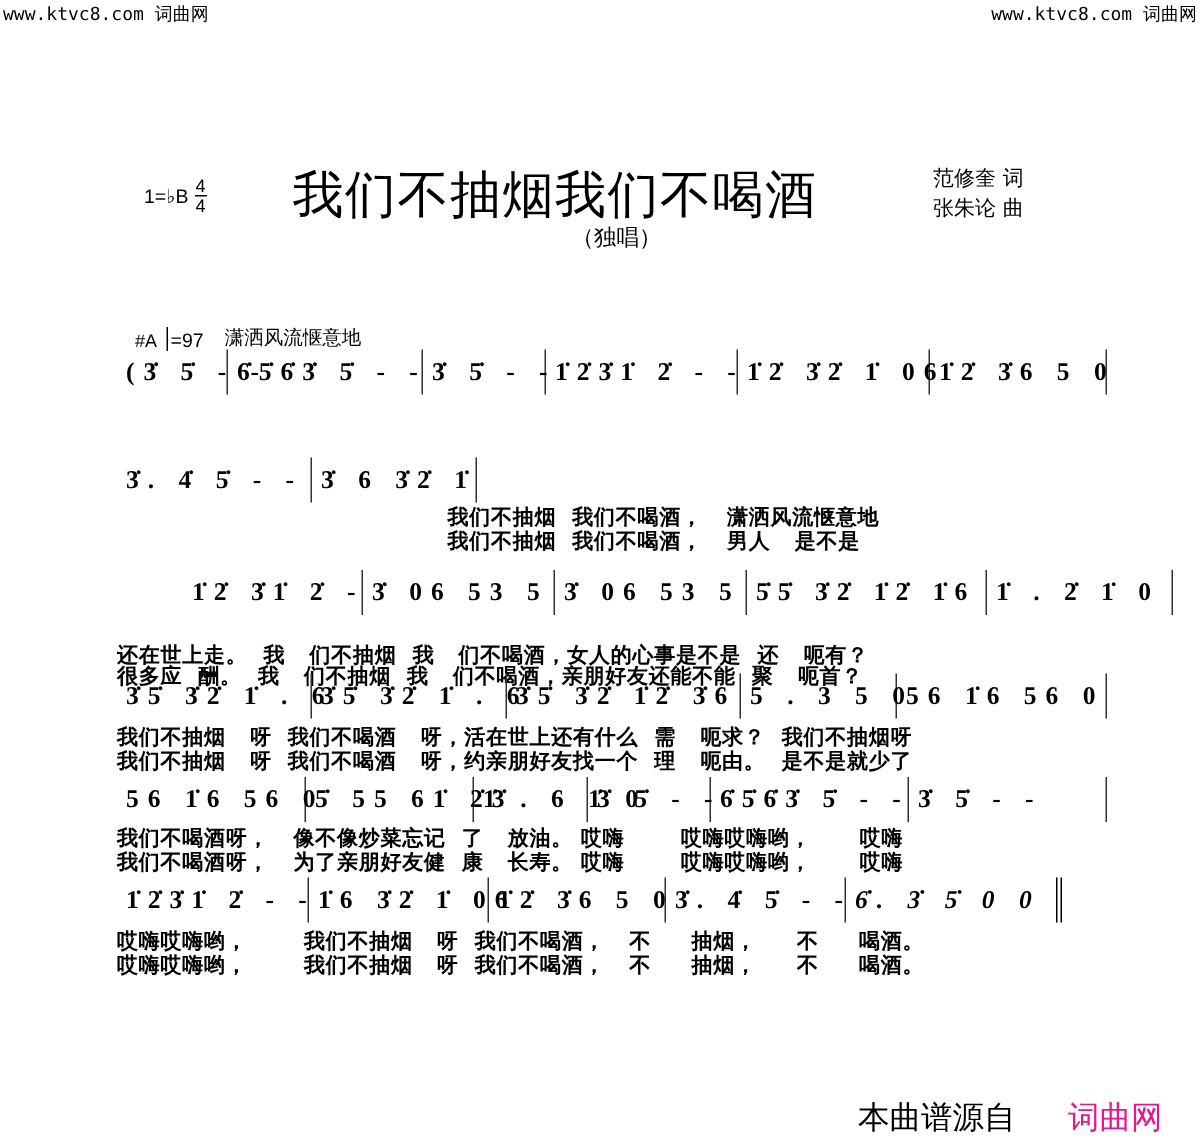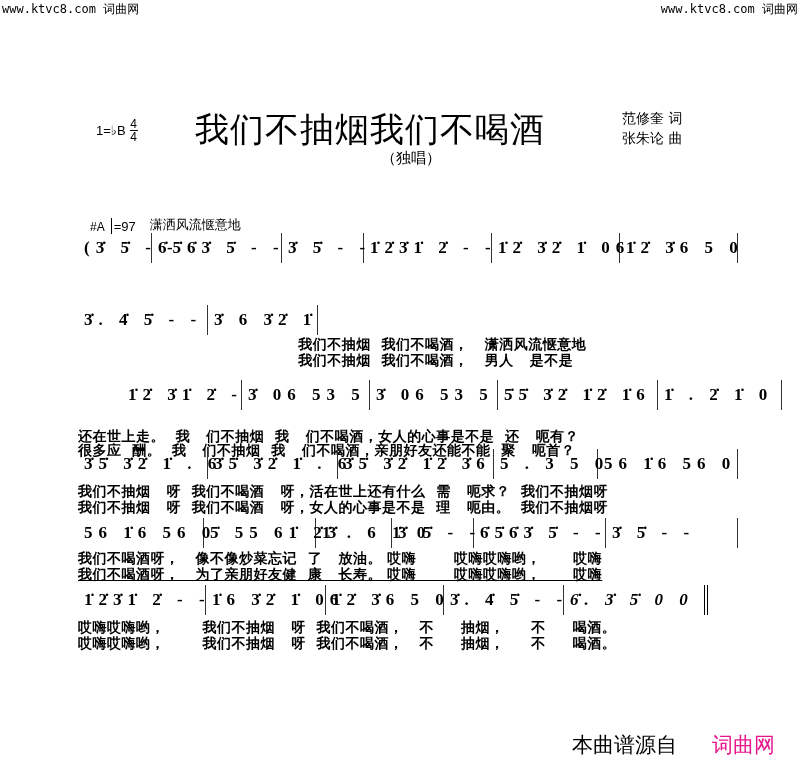--- a/index.html
+++ b/index.html
@@ -75,32 +75,32 @@
 <div class="abs lyric" style="top:428px;">还在世上走。  我   们不抽烟  我   们不喝酒，女人的心事是不是  还   呃有？</div>
 
 <div class="abs staffline" style="top:449px;">
   <div class="measure" style="width:130px">3̇5̇ 3̇2̇ 1̇ . 6</div>
   <div class="measure" style="width:130px">3̇5̇ 3̇2̇ 1̇ . 6</div>
   <div class="measure" style="width:156px">3̇5̇ 3̇2̇ 1̇2̇ 3̇6</div>
   <div class="measure" style="width:104px">5 . 3 5 0</div>
   <div class="measure" style="width:140px">56 1̇6 56 0</div>
 </div>
 <div class="abs lyric" style="top:483px;">我们不抽烟   呀  我们不喝酒   呀，活在世上还有什么  需   呃求？  我们不抽烟呀</div>
-<div class="abs lyric" style="top:499px;">我们不抽烟   呀  我们不喝酒   呀，女人的心事是不是  理   呃由。  我们不抽烟呀</div>
+<div class="abs lyric" style="top:499px;">我们不抽烟   呀  我们不喝酒   呀，约亲朋好友找一个  理   呃由。  是不是就少了</div>
 
 <div class="abs staffline" style="top:518px;">
   <div class="measure" style="width:126px">56 1̇6 56 0</div>
   <div class="measure" style="width:112px">5̇ 55 61̇ 2̇3̇</div>
   <div class="measure" style="width:76px">1̇ . 6 1̇ 0</div>
   <div class="measure" style="width:82px">3̇ 5̇ - -</div>
   <div class="measure" style="width:132px">6̇5̇6̇3̇ 5̇ - -</div>
   <div class="measure" style="width:132px">3̇ 5̇ - -</div>
 </div>
 <div class="abs lyric" style="top:550px;">我们不喝酒呀，   像不像炒菜忘记  了   放油。 哎嗨       哎嗨哎嗨哟，      哎嗨</div>
-<div class="abs lyric" style="top:566px;text-decoration:underline;">我们不喝酒呀，   为了亲朋好友健  康   长寿。 哎嗨       哎嗨哎嗨哟，      哎嗨</div>
+<div class="abs lyric" style="top:566px;">我们不喝酒呀，   为了亲朋好友健  康   长寿。 哎嗨       哎嗨哎嗨哟，      哎嗨</div>
 
 <div class="abs staffline" style="top:585px;">
   <div class="measure" style="width:128px">1̇2̇3̇1̇ 2̇ - -</div>
   <div class="measure" style="width:120px">1̇6 3̇2̇ 1̇ 06</div>
   <div class="measure" style="width:118px">1̇2̇ 3̇6 5 0</div>
   <div class="measure" style="width:120px">3̇. 4̇ 5̇ - -</div>
   <div class="measure end" style="width:144px">6̇. 3̇ 5̇ 0 0</div>
 </div>
 <div class="abs lyric" style="top:619px;">哎嗨哎嗨哟，       我们不抽烟   呀  我们不喝酒，   不     抽烟，     不     喝酒。</div>
 <div class="abs lyric" style="top:635px;">哎嗨哎嗨哟，       我们不抽烟   呀  我们不喝酒，   不     抽烟，     不     喝酒。</div>

